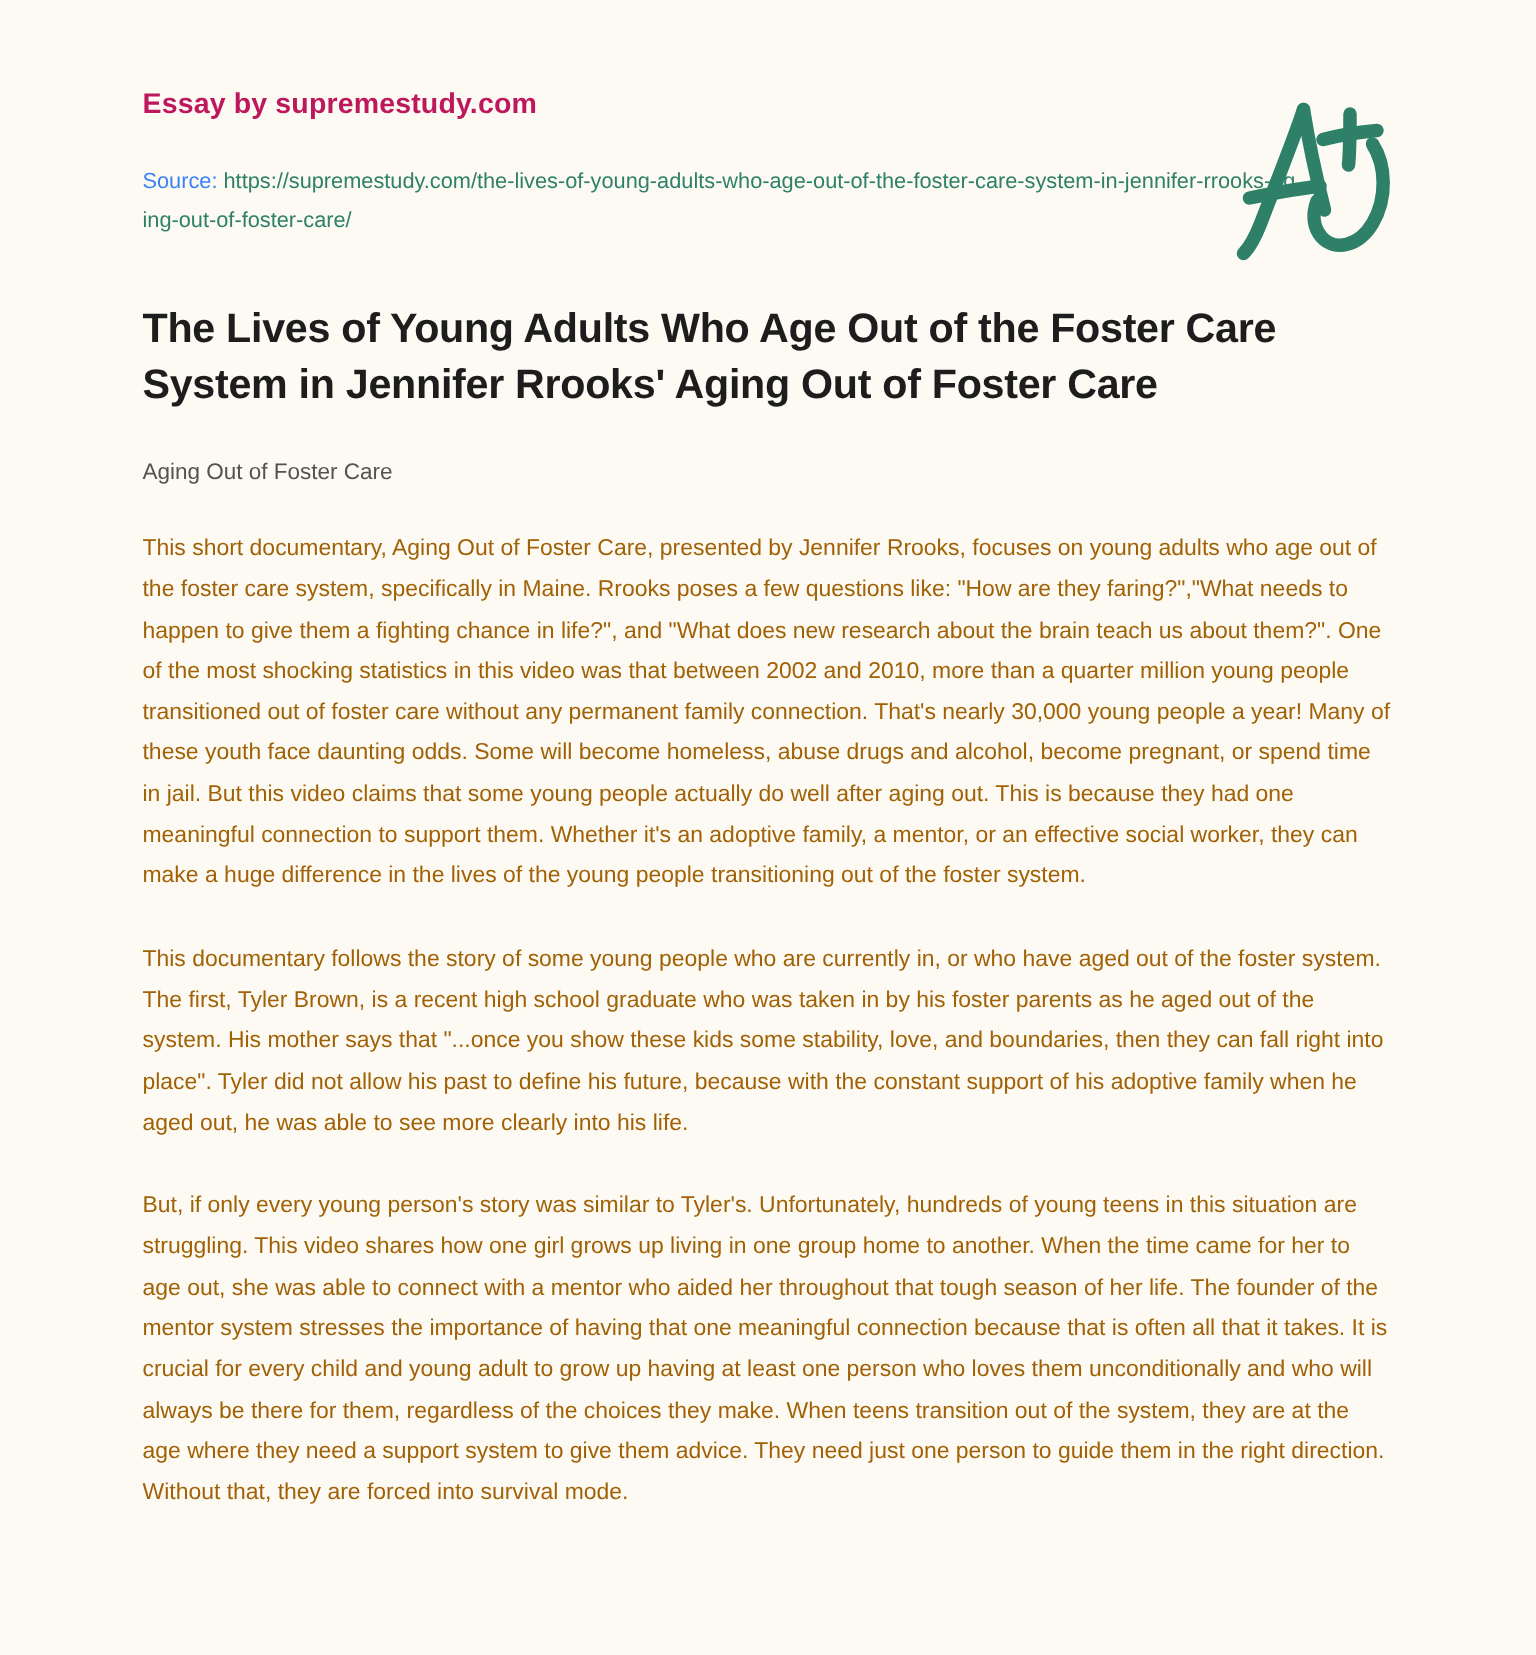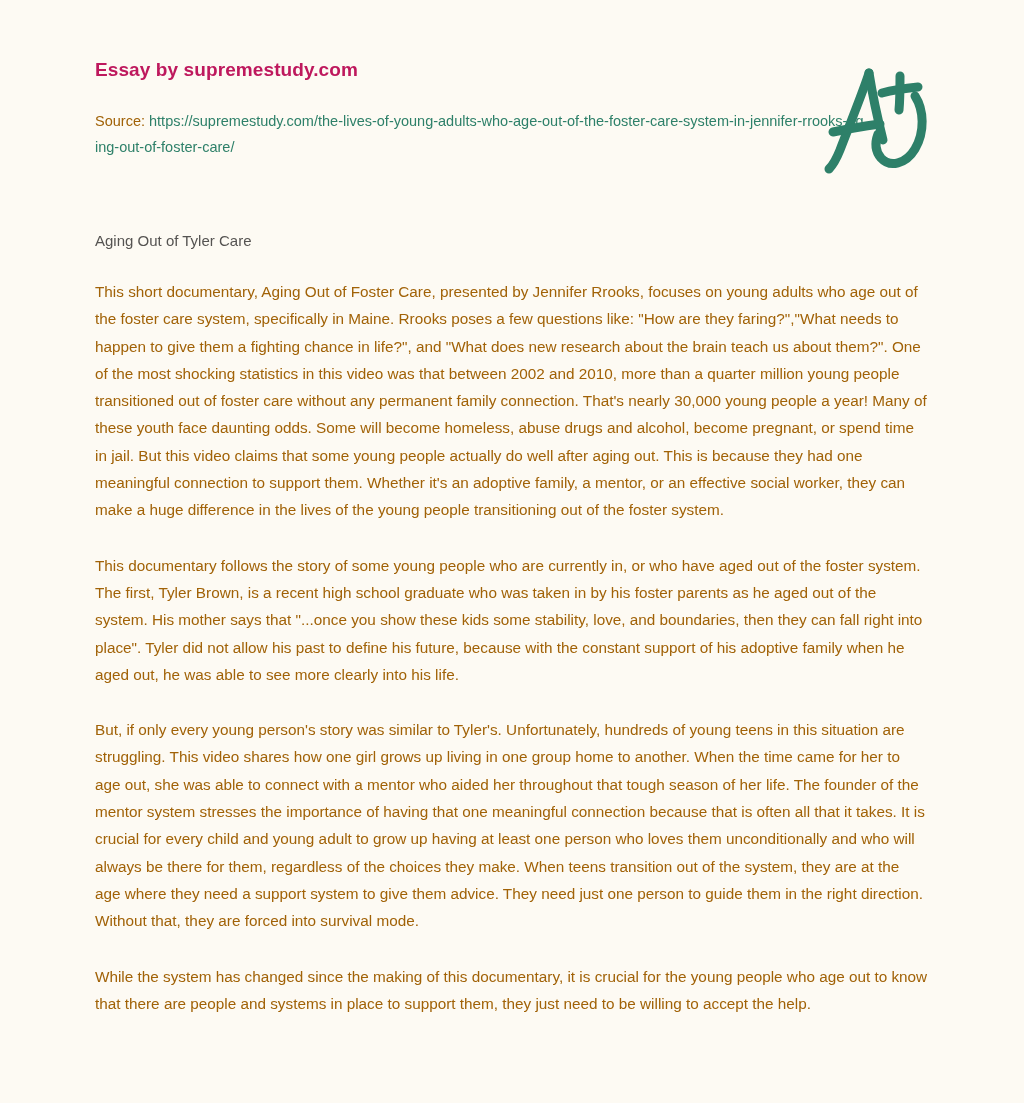--- a/index.html
+++ b/index.html
@@ -41,21 +41,21 @@
   }
 
   .source-block {
     margin-top: 26px;
     font-size: 14.5px;
     line-height: 26px;
     max-width: 770px;
     word-break: break-word;
   }
   .source-label {
-    color: #a16207;
+    color: #3b82f6;
   }
   .source-url {
     color: #2e8069;
     text-decoration: none;
     word-break: break-all;
   }
 
   .logo {
     position: absolute;
     top: 62px;
@@ -131,25 +131,25 @@
 
           <path d="M95 34 C104 48, 105 70, 95 87 C86 102, 70 106, 61 96 C55 89, 55 80, 58 72" stroke-width="9"></path>
         </g>
       </svg>
     </div>
 
   </header>
 
   <main class="main">
 
+    <h1 class="doc-title">The Lives of Young Adults Who Age Out of the Foster Care System in Jennifer Rrooks' Aging Out of Foster Care</h1>
 
-    <div class="doc-subtitle">Aging Out of Tyler Care</div>
+    <div class="doc-subtitle">Aging Out of Foster Care</div>
 
     <div class="body-copy">
       <p>This short documentary, Aging Out of Foster Care, presented by Jennifer Rrooks, focuses on young adults who age out of the foster care system, specifically in Maine. Rrooks poses a few questions like: "How are they faring?","What needs to happen to give them a fighting chance in life?", and "What does new research about the brain teach us about them?". One of the most shocking statistics in this video was that between 2002 and 2010, more than a quarter million young people transitioned out of foster care without any permanent family connection. That's nearly 30,000 young people a year! Many of these youth face daunting odds. Some will become homeless, abuse drugs and alcohol, become pregnant, or spend time in jail. But this video claims that some young people actually do well after aging out. This is because they had one meaningful connection to support them. Whether it's an adoptive family, a mentor, or an effective social worker, they can make a huge difference in the lives of the young people transitioning out of the foster system.</p>
       <p>This documentary follows the story of some young people who are currently in, or who have aged out of the foster system. The first, Tyler Brown, is a recent high school graduate who was taken in by his foster parents as he aged out of the system. His mother says that "...once you show these kids some stability, love, and boundaries, then they can fall right into place". Tyler did not allow his past to define his future, because with the constant support of his adoptive family when he aged out, he was able to see more clearly into his life.</p>
       <p>But, if only every young person's story was similar to Tyler's. Unfortunately, hundreds of young teens in this situation are struggling. This video shares how one girl grows up living in one group home to another. When the time came for her to age out, she was able to connect with a mentor who aided her throughout that tough season of her life. The founder of the mentor system stresses the importance of having that one meaningful connection because that is often all that it takes. It is crucial for every child and young adult to grow up having at least one person who loves them unconditionally and who will always be there for them, regardless of the choices they make. When teens transition out of the system, they are at the age where they need a support system to give them advice. They need just one person to guide them in the right direction. Without that, they are forced into survival mode.</p>
-      <p>While the system has changed since the making of this documentary, it is crucial for the young people who age out to know that there are people and systems in place to support them, they just need to be willing to accept the help.</p>
     </div>
 
   </main>
 
 </div>
 
 </body></html>

